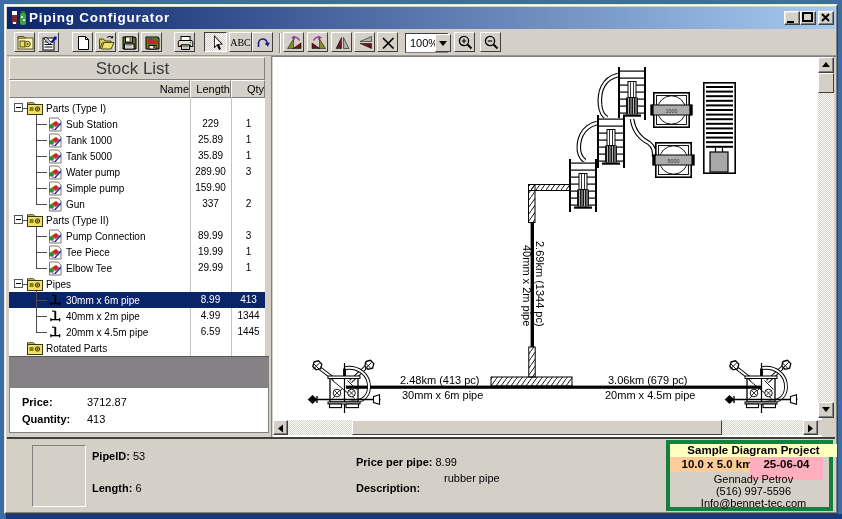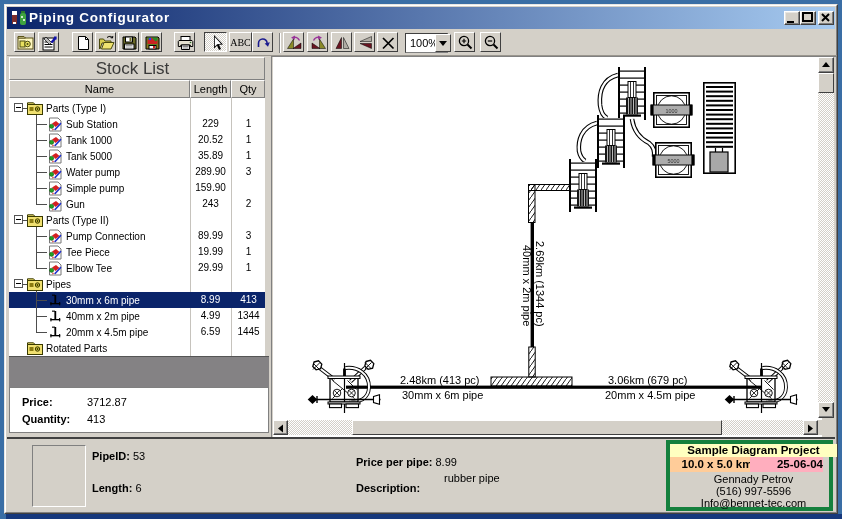--- a/index.html
+++ b/index.html
@@ -22,21 +22,21 @@
 .btn{position:absolute;top:3px;width:21px;height:20px;background:#D4D0C8;
  border-top:1px solid #fff;border-left:1px solid #fff;border-right:1px solid #404040;border-bottom:1px solid #404040;}
 .btn.pressed{background-image:repeating-conic-gradient(#fff 0% 25%, #D4D0C8 0% 50%);background-size:2px 2px;border-top:1px solid #404040;border-left:1px solid #404040;border-right:1px solid #fff;border-bottom:1px solid #fff;}
 .btn svg{position:absolute;left:2px;top:1px;}
 
 #stockheader{position:absolute;left:4px;top:52px;width:256px;height:23px;background:#D4D0C8;
  border-top:1px solid #fff;border-left:1px solid #fff;border-right:1px solid #808080;border-bottom:1px solid #808080;
  text-align:center;font-size:17px;color:#3a3a3a;line-height:22px;padding-right:9px;}
 .colhdr{position:absolute;top:75px;height:18px;background:#D4D0C8;
  border-top:1px solid #fff;border-left:1px solid #fff;border-right:1px solid #808080;border-bottom:1px solid #808080;
- text-align:center;font-size:11px;color:#000;line-height:17px;}
+ text-align:right;font-size:11px;color:#000;line-height:17px;}
 #tree{position:absolute;left:4px;top:93px;width:256px;height:258px;background:#fff;font-size:10px;}
 .colsep{position:absolute;top:0;width:1px;height:258px;background:#C6C3BD;}
 .row{position:absolute;left:0;width:256px;height:16px;line-height:16px;color:#000;}
 .rowsel{background:#0A246A;color:#fff;}
 .price{position:absolute;left:182px;width:39px;text-align:center;top:0;}
 .qty{position:absolute;left:223px;width:33px;text-align:center;top:0;}
 #grayzone{position:absolute;left:4px;top:351px;width:260px;height:31px;background:#848284;border-top:1px solid #555;}
 #pricepanel{position:absolute;left:4px;top:382px;width:260px;height:46px;background:#fff;border:1px solid #808080;font-size:11px;color:#000;}
 
 #canvas{position:absolute;left:268px;top:52px;width:549px;height:382px;background:#fff;}
@@ -244,21 +244,21 @@
    </div>
    <div class="row" style="top:34px;">
    <svg class="abs" style="left:39px;top:1px" width="14" height="15" viewBox="0 0 14 15">
             <path d="M1.5 1 h8.5 l3 3 v10 h-11.5Z" fill="#fff" stroke="#777"></path>
             <path d="M4 6.5 l4-2.5 3.5 3 -4 3Z" fill="#D42020"></path>
             <path d="M6 12.5 L12.5 5.5 L13.5 6.8 L7.5 13.2Z" fill="#2233CC"></path>
             <path d="M4 13.5 l2-1 -1.2-1.2Z" fill="#D42020"></path>
             <circle cx="3.6" cy="9.3" r="2.1" fill="#22A022" stroke="#0a4a0a" stroke-width="0.5"></circle>
           </svg>
    <div class="abs" style="left:57px;top:1px;">Tank 1000</div>
-   <div class="price">20.52</div>
+   <div class="price">25.89</div>
    <div class="qty">1</div>
    </div>
    <div class="row" style="top:50px;">
    <svg class="abs" style="left:39px;top:1px" width="14" height="15" viewBox="0 0 14 15">
             <path d="M1.5 1 h8.5 l3 3 v10 h-11.5Z" fill="#fff" stroke="#777"></path>
             <path d="M4 6.5 l4-2.5 3.5 3 -4 3Z" fill="#D42020"></path>
             <path d="M6 12.5 L12.5 5.5 L13.5 6.8 L7.5 13.2Z" fill="#2233CC"></path>
             <path d="M4 13.5 l2-1 -1.2-1.2Z" fill="#D42020"></path>
             <circle cx="3.6" cy="9.3" r="2.1" fill="#22A022" stroke="#0a4a0a" stroke-width="0.5"></circle>
           </svg>
@@ -291,21 +291,21 @@
    </div>
    <div class="row" style="top:98px;">
    <svg class="abs" style="left:39px;top:1px" width="14" height="15" viewBox="0 0 14 15">
             <path d="M1.5 1 h8.5 l3 3 v10 h-11.5Z" fill="#fff" stroke="#777"></path>
             <path d="M4 6.5 l4-2.5 3.5 3 -4 3Z" fill="#D42020"></path>
             <path d="M6 12.5 L12.5 5.5 L13.5 6.8 L7.5 13.2Z" fill="#2233CC"></path>
             <path d="M4 13.5 l2-1 -1.2-1.2Z" fill="#D42020"></path>
             <circle cx="3.6" cy="9.3" r="2.1" fill="#22A022" stroke="#0a4a0a" stroke-width="0.5"></circle>
           </svg>
    <div class="abs" style="left:57px;top:1px;">Gun</div>
-   <div class="price">243</div>
+   <div class="price">337</div>
    <div class="qty">2</div>
    </div>
    <div class="row" style="top:114px;">
    <div class="abs" style="left:5px;top:3px;width:9px;height:9px;background:#fff;border:1px solid #555;">
             <div class="abs" style="left:1px;top:3px;width:5px;height:1px;background:#000;"></div>
           </div>
    <div class="abs" style="left:13px;top:8px;width:5px;height:1px;background:#4d4d4d;"></div>
    <svg class="abs" style="left:18px;top:2px" width="16" height="13" viewBox="0 0 16 13">
             <rect x="0.5" y="2.5" width="15" height="10" fill="#F0E070" stroke="#3a3a00"></rect>
             <path d="M0.5 2.5 L0.5 0.8 L6.5 0.8 L8 2.5Z" fill="#F0E070" stroke="#3a3a00"></path>
@@ -585,19 +585,19 @@
  <div id="bottompanel">
    <div class="abs" style="left:25px;top:6px;width:54px;height:62px;border:1px solid #808080;border-right-color:#fff;border-bottom-color:#fff;"></div>
    <div class="abs" style="left:85px;top:11px;"><b>PipeID:</b> 53</div>
    <div class="abs" style="left:85px;top:43px;"><b>Length:</b> 6</div>
    <div class="abs" style="left:349px;top:17px;"><b>Price per pipe:</b> 8.99</div>
    <div class="abs" style="left:349px;top:43px;"><b>Description:</b></div>
    <div class="abs" style="left:437px;top:33px;">rubber pipe</div>
    <div id="projpanel">
      <div class="abs" style="left:0;top:0;width:167px;height:13px;background:#FFFFC0;text-align:center;font-weight:bold;line-height:13px;">Sample Diagram Project</div>
      <div class="abs" style="left:0;top:13px;width:94px;height:15px;background:#FFCC99;text-align:center;font-weight:bold;line-height:15px;">10.0 x 5.0 km</div>
-     <div class="abs" style="left:80px;top:13px;width:73px;height:15px;background:#FFAEBE;text-align:right;font-weight:bold;line-height:15px;">25-06-04</div>
+     <div class="abs" style="left:80px;top:13px;width:73px;height:23px;background:#FFAEBE;text-align:center;font-weight:bold;line-height:15px;">25-06-04</div>
      <div class="abs" style="left:0;top:29px;width:167px;text-align:center;font-size:11px;line-height:12px;">Gennady Petrov<br>(516) 997-5596<br>Info@bennet-tec.com</div>
    </div>
  </div>
 </div>
 <div class="abs" style="left:6px;top:514px;width:836px;height:5px;background:#16387C;"></div>
 </div>
 
 </body></html>

